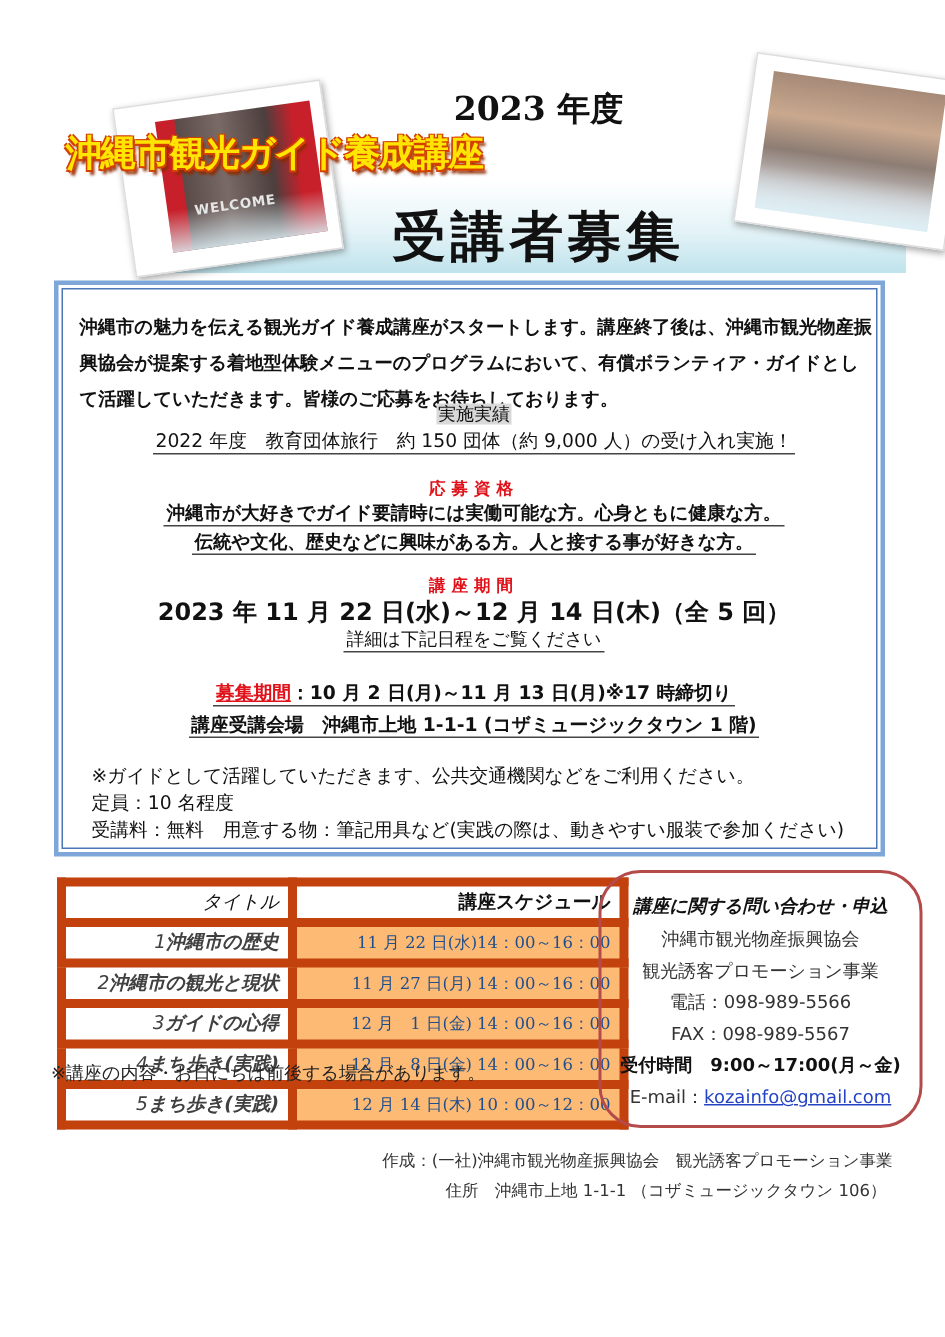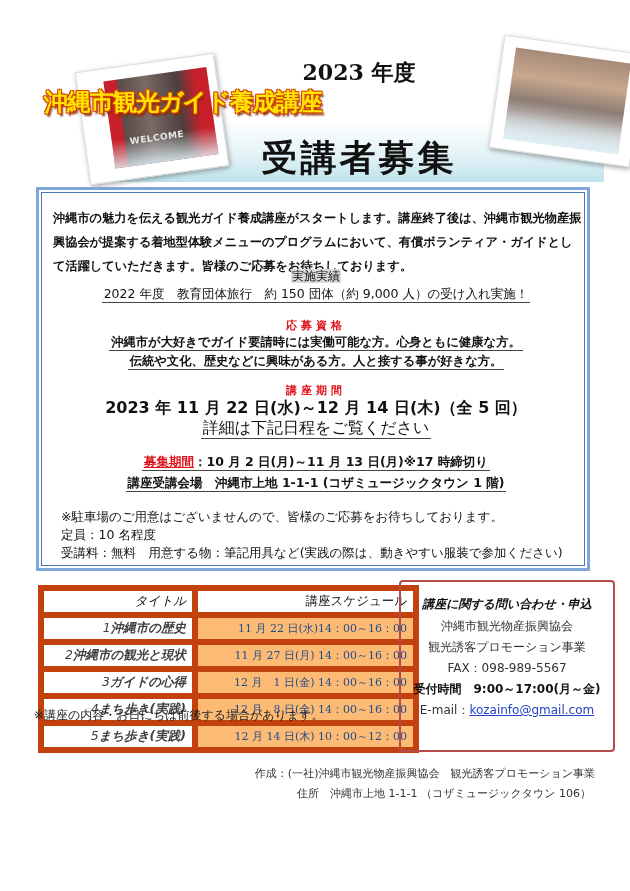--- a/index.html
+++ b/index.html
@@ -46,42 +46,42 @@
   .u { border-bottom:1.5px solid #444; padding:0 2px 1px; }
   .hl { background:#d9d9d9; padding:0 1px; }
   .sec-head { color:#e0121a; font-weight:bold; font-size:11px; letter-spacing:4px; }
   .record-label { top:78px; font-size:12px; }
   .record-text  { top:96px; font-size:12.5px; }
   .elig-head { top:128px; }
   .elig-1 { top:144px; font-size:12.3px; font-weight:bold; }
   .elig-2 { top:163px; font-size:12.3px; font-weight:bold; }
   .period-head { top:193px; }
   .period-main { top:208px; font-size:16px; font-weight:bold; }
-  .period-note { top:228px; font-size:16px; }
+  .period-note { top:228px; font-size:12px; }
   .recruit { top:264px; font-size:12.5px; font-weight:bold; }
   .recruit .red { color:#e0121a; text-decoration:underline; }
   .venue { top:285px; font-size:12.5px; font-weight:bold; }
   .notes { position:absolute; left:22px; top:318px; font-size:12.5px; line-height:18px; color:#111; }
 
   
   .schedule { position:absolute; left:38px; top:585px; border-collapse:collapse; }
   .schedule td, .schedule th { border:6px solid #c2410c; height:21px; padding:0 6px;
            font-size:12.5px; white-space:nowrap;text-align:right; }
   .schedule th { font-weight:normal; background:#fff; }
   .schedule th.c1 { font-style:italic; width:136px; }
-  .schedule th.c2 { font-weight:normal; width:170px; }
+  .schedule th.c2 { font-weight:bold; width:170px; }
   .schedule td.title { font-style:italic; font-weight:bold; color:#404040; }
   .schedule td.title .num { display:inline-block; width:22px; font-weight:normal; }
   .schedule td.date { background:#fdba74; color:#1f4e8c; font-family:"DejaVu Serif", serif;
            font-size:11px;padding-left:36px; }
   .table-note { position:absolute; left:34px; top:707px; font-size:12px; color:#222; }
 
   
   .contact { position:absolute; left:399px; top:580px; width:216px; height:172px;
-             border:2px solid #b54a4a; border-radius:4px; box-sizing:border-box; text-align:center; }
+             border:2px solid #b54a4a; border-radius:28px; box-sizing:border-box; text-align:center; }
   .contact .c-head { margin-top:14px; font-weight:bold; font-style:italic; font-size:12px; }
   .contact .c-line { font-size:12px; color:#333; margin-top:5px; line-height:16px; }
   .contact .c-bold { font-weight:bold; color:#111; }
   .contact a { color:#2443c4; text-decoration:underline; }
 
   
   .footer1 { position:absolute; right:35px; top:766px; font-size:11px; color:#333; }
   .footer2 { position:absolute; right:39px; top:786px; font-size:11px; color:#333; }
 </style>
 </head>
@@ -130,21 +130,21 @@
   </div>
 
   <div class="center recruit">
     <span class="u"><span class="red">募集期間</span><span>：10 月 2 日(月)～11 月 13 日(月)※17 時締切り</span></span>
   </div>
   <div class="center venue">
     <span class="u">講座受講会場　沖縄市上地 1-1-1 (コザミュージックタウン 1 階)</span>
   </div>
 
   <div class="notes">
-    <div>※駐車場のご用意はございませんので、皆様のご応募をお待ちしております。</div>
+    <div>※ガイドとして活躍していただきます、公共交通機関などをご利用ください。</div>
     <div>定員：10 名程度</div>
     <div>受講料：無料　用意する物：筆記用具など(実践の際は、動きやすい服装で参加ください)</div>
   </div>
 </div>
 
 <table class="schedule">
   <tbody>
       <tr>
     <th class="c1">タイトル</th>
     <th class="c2">講座スケジュール</th>
@@ -170,20 +170,21 @@
     <td class="date">12 月 14 日(木) 10：00～12：00</td>
   </tr>
 </tbody>
   </table>
 <div class="table-note">※講座の内容・お日にちは前後する場合があります。</div>
 
 <div class="contact">
   <div class="c-head">講座に関する問い合わせ・申込</div>
   <div class="c-line">沖縄市観光物産振興協会</div>
   <div class="c-line">観光誘客プロモーション事業</div>
+  <div class="c-line">電話：098-989-5566</div>
   <div class="c-line">FAX：098-989-5567</div>
   <div class="c-line c-bold">受付時間　9:00～17:00(月～金)</div>
   <div class="c-line">
     <span>E-mail：</span><a>kozainfo@gmail.com</a>
   </div>
 </div>
 
 <div class="footer1">作成：(一社)沖縄市観光物産振興協会　観光誘客プロモーション事業</div>
 <div class="footer2">住所　沖縄市上地 1-1-1 （コザミュージックタウン 106）</div>
 

